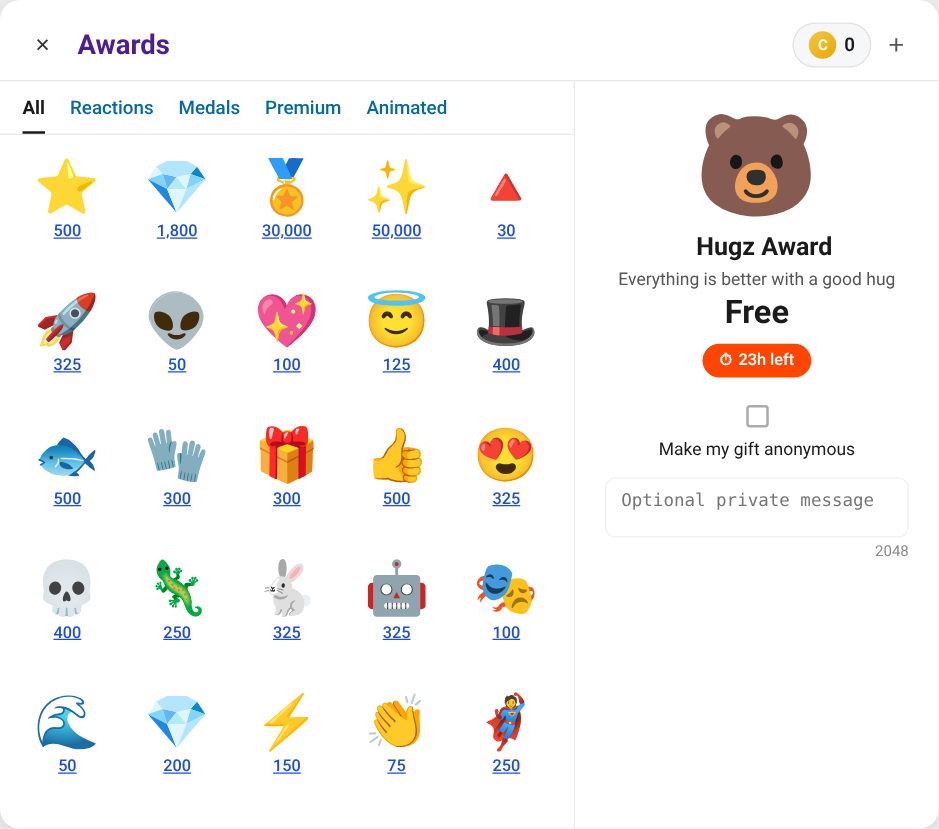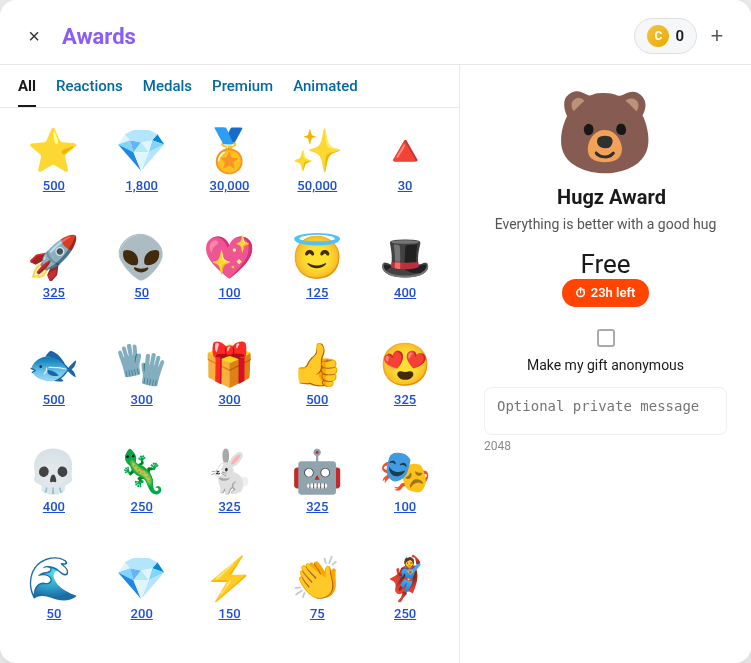--- a/index.html
+++ b/index.html
@@ -40,21 +40,21 @@
       cursor: pointer;
       font-size: 20px;
       color: #333;
       display: flex;
       align-items: center;
       justify-content: center;
     }
     .modal-title {
       font-size: 22px;
       font-weight: 700;
-      color: #8b5cf6;
+      color: #4c1d95;
     }
     .coin-balance {
       display: flex;
       align-items: center;
       background: #f6f7f8;
       border-radius: 20px;
       padding: 6px 12px;
       gap: 6px;
       border: 1px solid #e0e0e0;
     }
@@ -163,27 +163,27 @@
       font-weight: 700;
       color: #1a1a1b;
       margin-bottom: 6px;
       text-align: center;
       margin-left: 12px;
     }
     .award-detail-desc {
       font-size: 14px;
       color: #555;
       text-align: center;
-      margin-bottom: 14px;
       line-height: 1.4;
     }
     .award-detail-price {
       font-size: 26px;
-      font-weight: 400;
+      font-weight: 700;
       color: #1a1a1b;
+      margin-bottom: 10px;
     }
     .timer-badge {
       background: #ff4500;
       color: #fff;
       border-radius: 20px;
       padding: 6px 14px;
       font-size: 13px;
       font-weight: 600;
       display: flex;
       align-items: center;
@@ -221,21 +221,21 @@
       font-size: 14px;
       color: #878a8c;
       resize: none;
       height: 48px;
       outline: none;
       margin-bottom: 4px;
       background: #fff;
     }
     .char-count {
       width: 100%;
-      text-align: left;
+      text-align: right;
       font-size: 12px;
       color: #878a8c;
       margin-bottom: 14px;
     }
     .give-btn {
       width: 100%;
       padding: 14px;
       border: none;
       border-radius: 30px;
       background: linear-gradient(90deg, #46d7e8 0%, #8a6eff 50%, #ff5c8a 100%);

